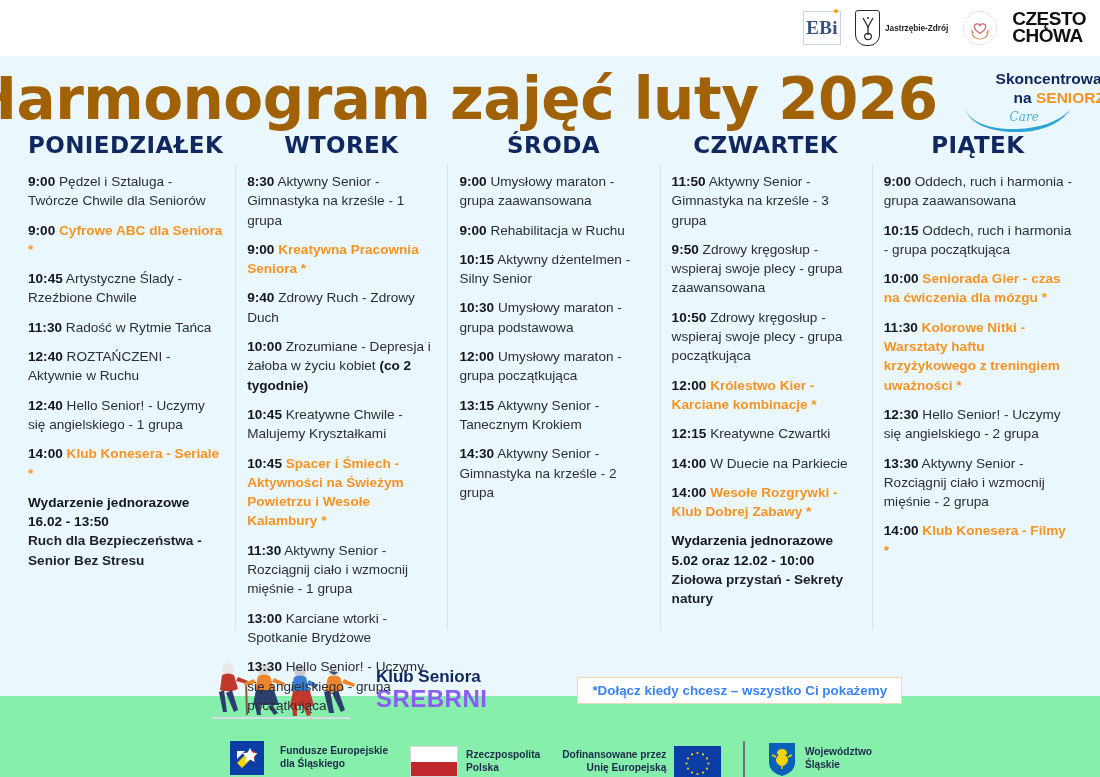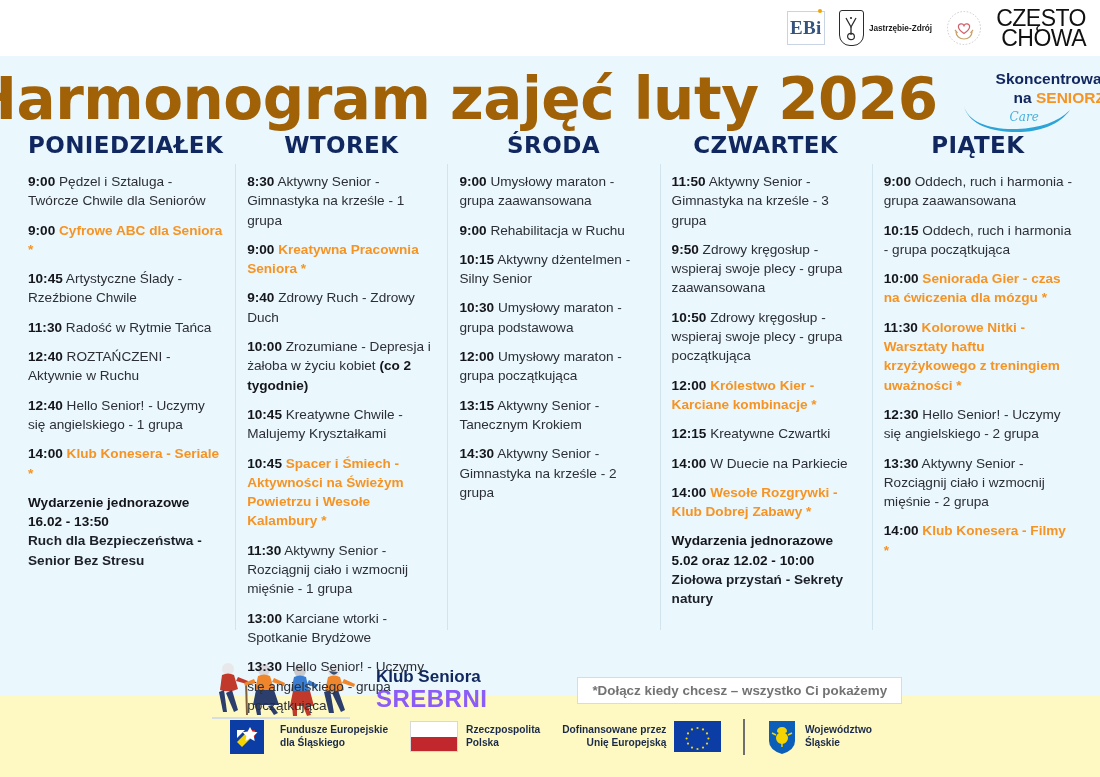--- a/index.html
+++ b/index.html
@@ -47,22 +47,22 @@
     display: flex; align-items: center; justify-content: center;
     background: #fff;
   }
   .jz-shield svg { display: block; }
   .logo-jz .jz-txt { font-size: 8.2px; font-weight: 700; color: #1b1b1b; white-space: nowrap; }
 
   .logo-heart { width: 36px; height: 36px; position: relative; }
   .logo-heart svg { display: block; }
 
   .logo-czesto {
-    font-size: 23px; font-weight: 400; line-height: .88; color: #111;
-    letter-spacing: -0.5px; text-align: right;
+    font-size: 19px; font-weight: 700; line-height: .88; color: #111;
+    letter-spacing: -0.5px; text-align: left;
   }
   .logo-czesto .l2 { display: block; }
 
   
   .panel {
     background: #eaf7fc;
     height: 640px;
     position: relative;
     padding: 0;
   }
@@ -159,32 +159,32 @@
   .club { display: flex; align-items: center; gap: 10px; }
   .club-figs { width: 168px; height: 66px; }
   .club-txt { line-height: 1.05; }
   .club-txt .c1 { font-size: 17px; font-weight: 700; color: #10275f; display: block; }
   .club-txt .c2 { font-size: 24px; font-weight: 800; color: #8b5cf6; display: block; letter-spacing: .5px; }
 
   .note {
     background: #ffffff;
     border: 1px solid #ecd9bd;
     padding: 5px 14px;
-    color: #737373;
+    color: #3b82f6;
     font-size: 13.4px;
     font-weight: 700;
     white-space: nowrap;
   }
 
   
   .footer {
     height: 81px;
-    background: #fef9c3;
+    background: #86efac;
     display: flex;
-    align-items: center;
+    align-items: flex-end;
     justify-content: center;
     gap: 22px;
   }
   .f-item { display: flex; align-items: center; gap: 8px; }
   .f-label { font-size: 10.2px; font-weight: 700; color: #1b2a4a; line-height: 1.25; white-space: nowrap; }
   .flag-pl { width: 48px; height: 31px; border: 1px solid #d8d8d8; }
   .flag-pl .w { height: 50%; background: #fff; }
   .flag-pl .r { height: 50%; background: #c1282d; }
   .flag-eu { width: 47px; height: 31px; background: #0b3da5; position: relative; }
   .f-divider { width: 1.5px; height: 36px; background: #6f6f6f; }

